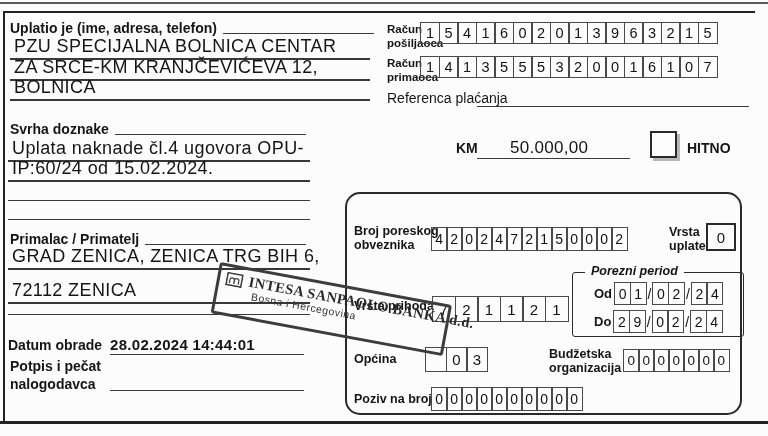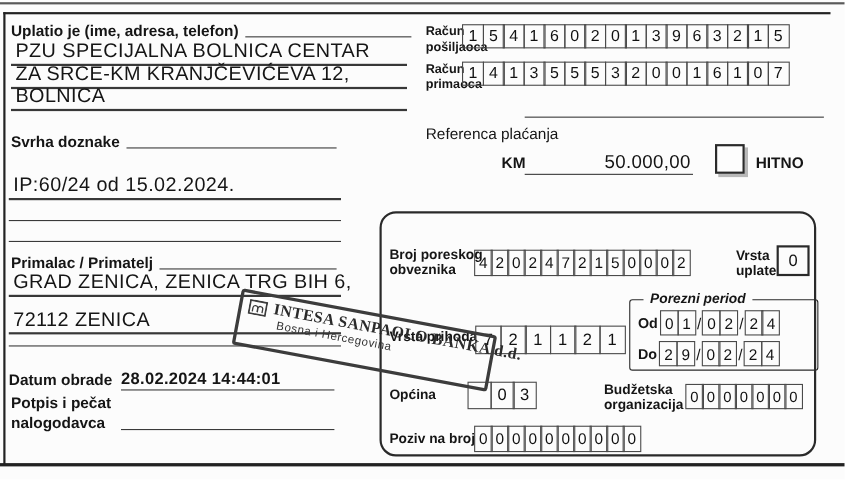--- a/index.html
+++ b/index.html
@@ -14,52 +14,52 @@
 
   .abs{position:absolute;}
   .lbl{font-weight:bold;font-size:14px;white-space:nowrap;}
   .label-row{position:absolute;display:flex;align-items:flex-end;}
   .fill{flex:1;border-bottom:1.8px solid #3a3a3a;margin:0 0 2px 6px;}
   .wline{position:absolute;border-bottom:2px solid #383838;font-size:18px;letter-spacing:.4px;
     padding:0 0 1px 4px;display:flex;align-items:flex-end;white-space:nowrap;box-sizing:border-box;}
   .uline{position:absolute;border-bottom:1.8px solid #3a3a3a;}
 
   .sm-lbl{position:absolute;font-weight:bold;font-size:11.5px;line-height:1.2;}
-  .reg-lbl{position:absolute;font-size:14px;margin-top:23px;}
+  .reg-lbl{position:absolute;font-size:14px;}
 
   .cells{display:flex;}
   .cell{box-sizing:border-box;border:1.5px solid #4a4a4a;margin-left:-1.5px;display:flex;
     align-items:center;justify-content:center;background:transparent;color:#111;}
   .cell:first-child{margin-left:0;}
   .cells-acct .cell{width:20px;height:22px;font-size:14.5px;}
   .cells-tax  .cell{width:16.5px;height:24px;font-size:14px;}
   .cells-rev  .cell{width:24px;height:26px;font-size:15px;}
   .cells-opc  .cell{width:22px;height:25px;font-size:15px;}
   .cells-bud  .cell{width:16.5px;height:23px;font-size:13.5px;}
   .cells-poz  .cell{width:16.5px;height:24px;font-size:14px;}
   .cells-per  .cell{width:17px;height:23px;font-size:14px;}
 
-  .amount-value{position:absolute;font-size:17px;letter-spacing:.3px;text-align:right;}
+  .amount-value{position:absolute;font-size:17px;letter-spacing:.3px;text-align:left;}
   .checkbox{position:absolute;width:27px;height:27px;box-sizing:border-box;border:2px solid #2a2a2a;
     background:#fdfdfd;box-shadow:3px 3px 0 #b8b8b8;}
 
   .pub-box{position:absolute;left:345px;top:192px;width:397px;height:223px;box-sizing:border-box;
     border:2px solid #2a2a2a;border-radius:15px;}
   .pub-title{position:absolute;left:46px;top:-11px;background:#fcfcfc;padding:0 10px;
     font-weight:bold;font-style:italic;font-size:15px;white-space:nowrap;}
   .box-lbl{position:absolute;font-weight:bold;font-size:12.5px;line-height:1.15;}
   .vu-cell{position:absolute;width:30px;height:28px;box-sizing:border-box;border:2px solid #2a2a2a;
     display:flex;align-items:center;justify-content:center;font-size:15px;}
 
   .pp-box{position:absolute;left:225px;top:78px;width:172px;height:65px;box-sizing:border-box;
     border:1.8px solid #2a2a2a;border-radius:3px;}
   .pp-title{position:absolute;left:12px;top:-9px;background:#fcfcfc;padding:0 6px;
     font-weight:bold;font-style:italic;font-size:12.5px;white-space:nowrap;}
   .pp-row{position:absolute;left:7px;display:flex;align-items:center;}
-  .pp-lbl{font-weight:bold;font-size:13px;margin-right:2px;}
+  .pp-lbl{font-weight:bold;font-size:13px;margin-right:2px;margin-left:14px;}
   .pp-sep{font-size:14px;margin:0 1px;}
 
   .stamp{
     position:absolute;left:220px;top:262px;width:236px;height:52px;box-sizing:border-box;
     border:3px solid #3c3c3c;border-radius:3px;background:transparent;
     transform:rotate(10.5deg);transform-origin:top left;z-index:6;padding:3px 6px;
   }
   .stamp-row{display:flex;align-items:center;gap:6px;}
   .stamp-text{font-family:"Liberation Serif",serif;font-weight:bold;font-size:14.5px;
     letter-spacing:.4px;color:#2b2b2b;white-space:nowrap;}
@@ -79,20 +79,21 @@
     <span class="fill"></span>
   </div>
   <div class="wline" style="left:10px;top:38px;width:360px;height:22px">PZU SPECIJALNA BOLNICA CENTAR</div>
   <div class="wline" style="left:10px;top:60px;width:360px;height:21px">ZA SRCE-KM KRANJČEVIĆEVA 12,</div>
   <div class="wline" style="left:10px;top:81px;width:360px;height:20px">BOLNICA</div>
 
   <div class="label-row" style="left:10px;top:121px;width:296px">
     <span class="lbl">Svrha doznake</span>
     <span class="fill"></span>
   </div>
+  <div class="wline" style="left:8px;top:140px;width:302px;height:22px">Uplata naknade čl.4 ugovora OPU-</div>
   <div class="wline" style="left:8px;top:162px;width:302px;height:20px">IP:60/24 od 15.02.2024.</div>
   <div class="uline" style="left:8px;top:200px;width:302px"></div>
   <div class="uline" style="left:8px;top:219px;width:302px"></div>
 
   <div class="label-row" style="left:10px;top:231px;width:296px">
     <span class="lbl">Primalac / Primatelj</span>
     <span class="fill"></span>
   </div>
   <div class="wline" style="left:8px;top:249px;width:302px;height:21px">GRAD ZENICA, ZENICA TRG BIH 6,</div>
   <div class="wline" style="left:8px;top:270px;width:302px;height:34px">72112 ZENICA</div>

